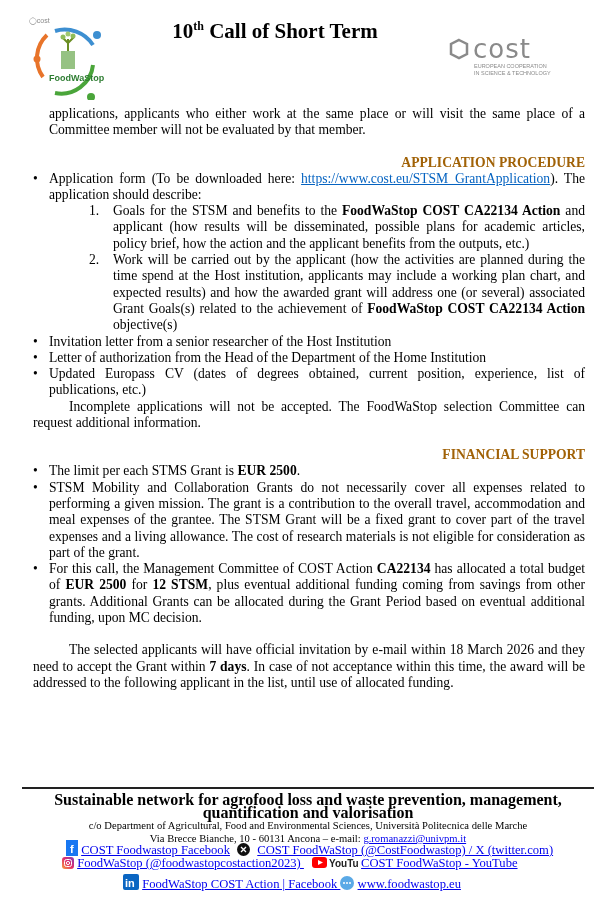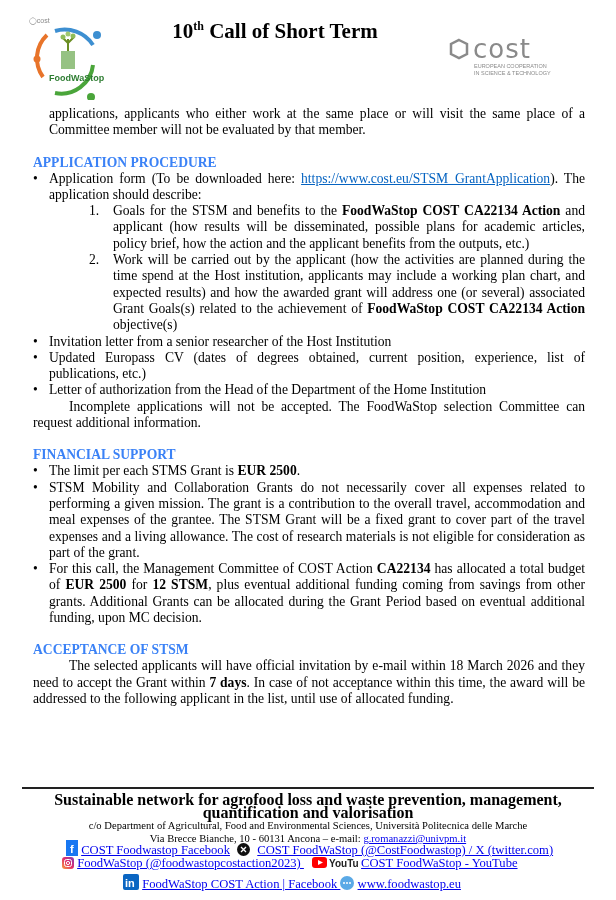--- a/index.html
+++ b/index.html
@@ -7,21 +7,21 @@
          font-family: "Liberation Serif", serif; color: #000; }
   .header { position: absolute; left: 0; top: 0; width: 616px; height: 100px; }
   .logo-left { position: absolute; left: 25px; top: 15px; width: 80px; height: 85px; }
   .title { position: absolute; left: 130px; top: 18px; width: 290px; text-align: center;
            font-weight: bold; font-size: 21px; line-height: 26px; }
   .title sup { font-size: 12px; line-height: 0; font-family: Liberation Serif, serif; }
   .logo-right { position: absolute; left: 447px; top: 34px; width: 125px; height: 45px; }
   .body { position: absolute; left: 33px; top: 106px; width: 552px; font-size: 13.6px; line-height: 16.3px; text-align: justify; }
   .indent-p { padding-left: 16px; }
   .first-line { text-indent: 36px; }
-  h2 { margin: 0; font-size: 13.6px; text-align: left; color: #3b82f6; font-weight: bold; line-height: 16px; }
+  h2 { margin: 0; font-size: 13.6px; text-align: right; color: #a16207; font-weight: bold; line-height: 16px; }
   .gap { height: 16px; }
   ul.bul { list-style: none; margin: 0; padding: 0; }
   ul.bul > li { position: relative; padding-left: 16px; }
   ul.bul > li::before { content: "\2022"; position: absolute; left: 0px; top: 0; }
   ol.num { margin: 0; padding: 0; list-style: none; }
   ol.num > li { position: relative; padding-left: 80px; }
   ol.num > li .n { position: absolute; left: 56px; top: 0; }
   a.lnk { color: #0563c1; text-decoration: underline; }
   .ul { text-decoration: underline; }
   b { font-weight: bold; }
@@ -76,35 +76,34 @@
     <li>
       <span>Application form (To be downloaded here: </span><a class="lnk">https://www.cost.eu/STSM_GrantApplication</a><span>). The application should describe:</span>
     </li>
   </ul>
   <ol class="num">
     <li><span class="n">1.</span><span>Goals for the STSM and benefits to the </span><b>FoodWaStop COST CA22134 Action</b><span> and applicant (how results will be disseminated, possible plans for academic articles, policy brief, how the action and the applicant benefits from the outputs, etc.)</span></li>
     <li><span class="n">2.</span><span>Work will be carried out by the applicant (how the activities are planned during the time spend at the Host institution, applicants may include a working plan chart, and expected results) and how the awarded grant will address one (or several) associated Grant Goals(s) related to the achievement of </span><b>FoodWaStop COST CA22134 Action</b><span> objective(s)</span></li>
   </ol>
   <ul class="bul">
     <li>Invitation letter from a senior researcher of the Host Institution</li>
+    <li>Letter of authorization from the Head of the Department of the Home Institution</li>
     <li>Updated Europass CV (dates of degrees obtained, current position, experience, list of publications, etc.)</li>
-    <li>Letter of authorization from the Head of the Department of the Home Institution</li>
   </ul>
   <div class="first-line">Incomplete applications will not be accepted. The FoodWaStop selection Committee can request additional information.</div>
   <div class="gap"></div>
 
   <h2>FINANCIAL SUPPORT</h2>
   <ul class="bul">
     <li><span>The limit per each STMS Grant is </span><b>EUR 2500</b><span>.</span></li>
     <li>STSM Mobility and Collaboration Grants do not necessarily cover all expenses related to performing a given mission. The grant is a contribution to the overall travel, accommodation and meal expenses of the grantee. The STSM Grant will be a fixed grant to cover part of the travel expenses and a living allowance. The cost of research materials is not eligible for consideration as part of the grant.</li>
     <li><span>For this call, the Management Committee of COST Action </span><b>CA22134</b><span> has allocated a total budget of </span><b>EUR 2500</b><span> for </span><b>12 STSM</b><span>, plus eventual additional funding coming from savings from other grants. Additional Grants can be allocated during the Grant Period based on eventual additional funding, upon MC decision.</span></li>
   </ul>
   <div class="gap"></div>
 
-  <h2>ACCEPTANCE OF STSM</h2>
   <div class="first-line"><span>The selected applicants will have official invitation by e-mail within 18 March 2026 and they need to accept the Grant within </span><b>7 days</b><span>. In case of not acceptance within this time, the award will be addressed to the following applicant in the list, until use of allocated funding.</span></div>
 </div>
 
 <div class="rule"></div>
 <div class="footer">
   <div class="f-bold">Sustainable network for agrofood loss and waste prevention, management, quantification and valorisation</div>
   <div>c/o Department of Agricultural, Food and Environmental Sciences, Università Politecnica delle Marche</div>
   <div><span>Via Brecce Bianche, 10 - 60131 Ancona – e-mail: </span><a class="mail">g.romanazzi@univpm.it</a></div>
 </div>
 

